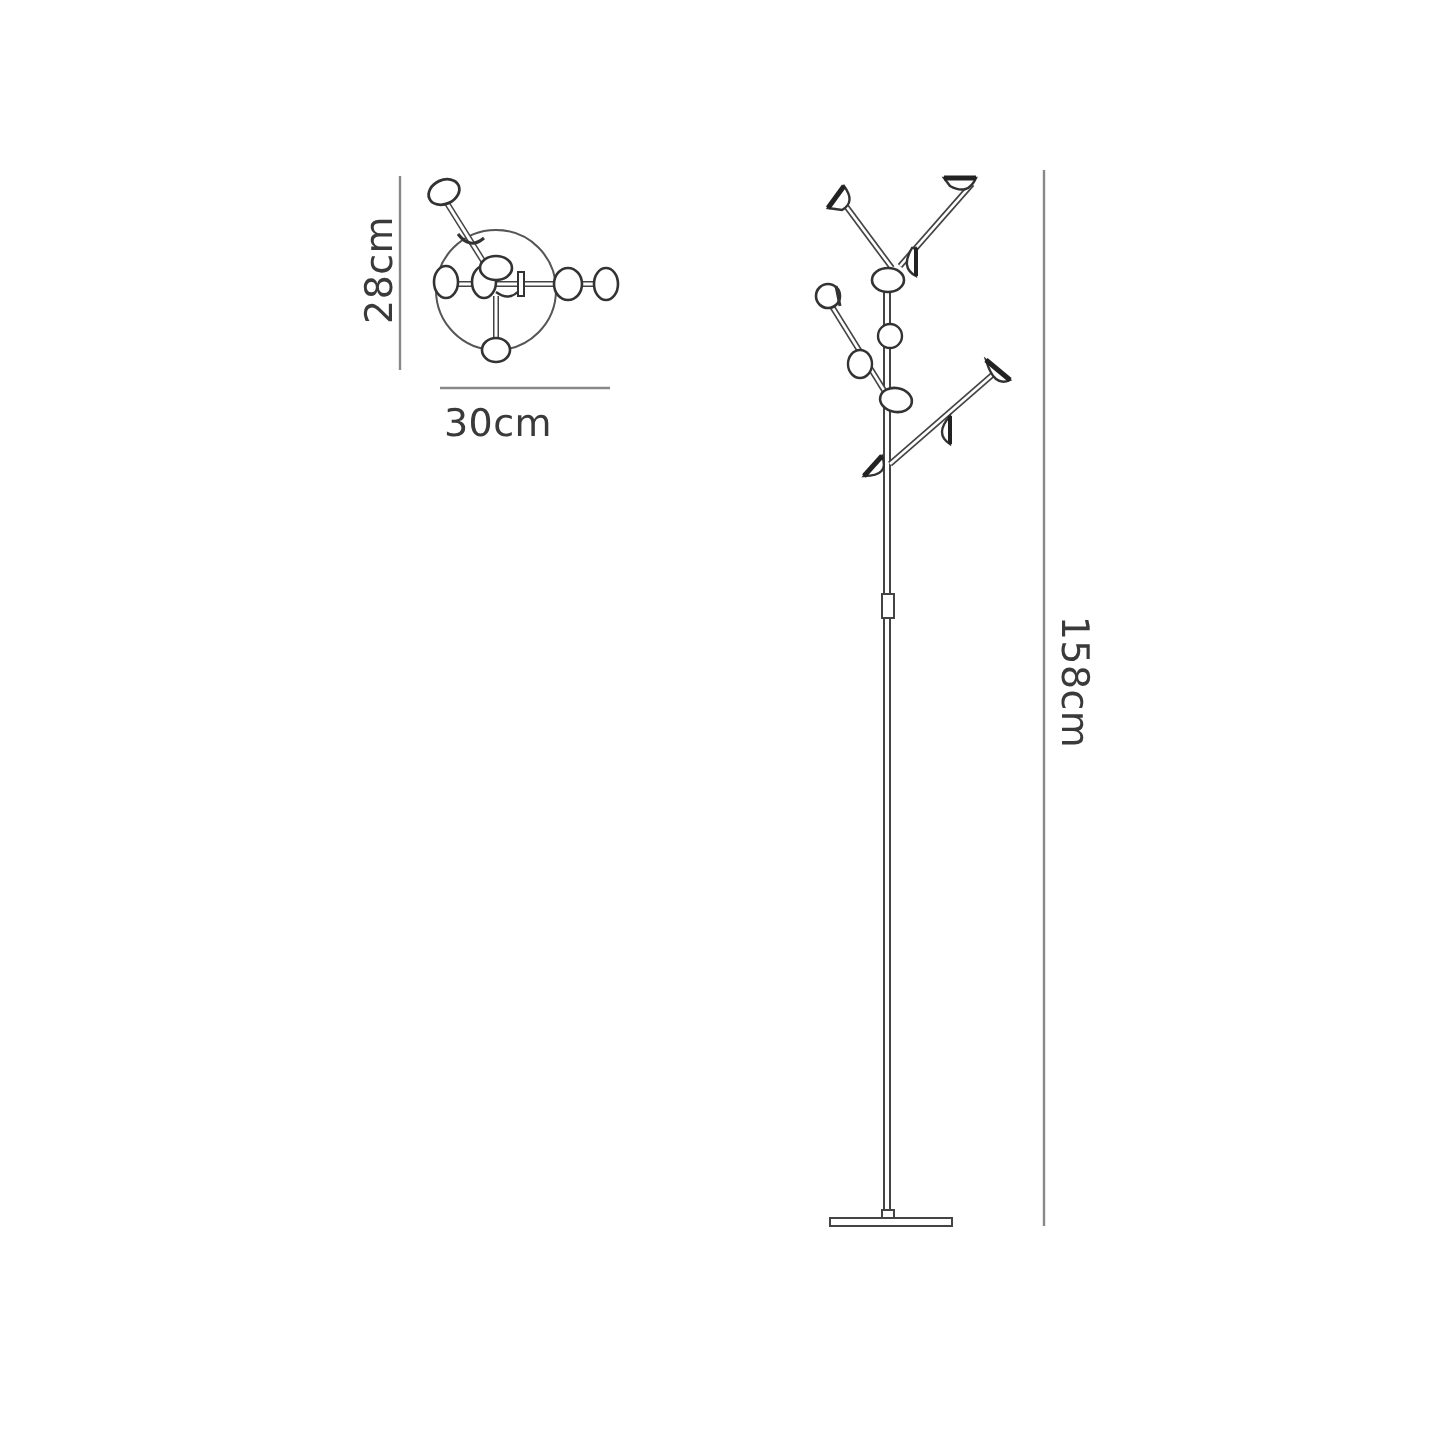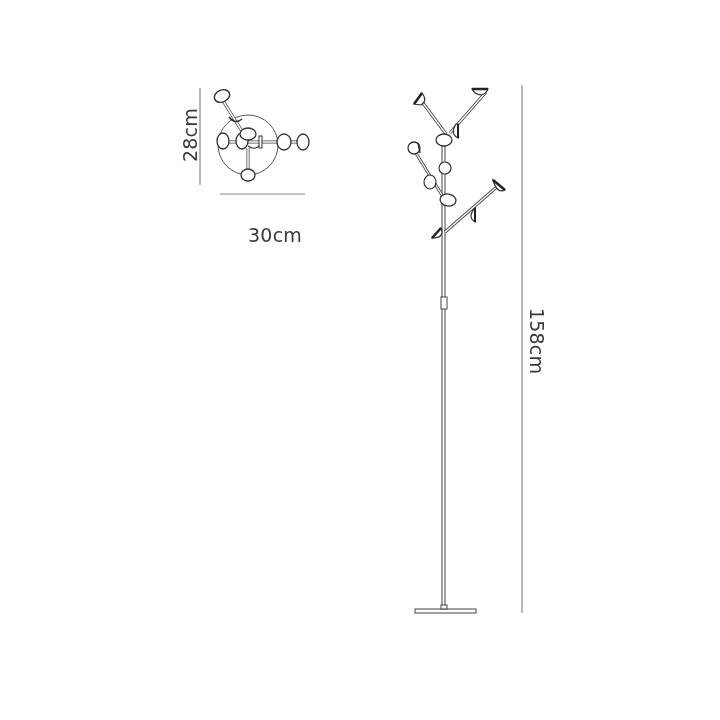--- a/index.html
+++ b/index.html
@@ -1,21 +1,21 @@
 <!DOCTYPE html>
 <html><head>
 <meta charset="utf-8">
 <style>
   html, body { margin: 0; padding: 0; background: #ffffff; }
   body { width: 720px; height: 720px; position: relative; overflow: hidden;
          font-family: "DejaVu Sans", sans-serif; color: #333333; }
   .canvas { position: absolute; left: 0; top: 0; width: 720px; height: 720px; }
   .label { position: absolute; font-size: 19px; color: #3a3a3a; white-space: nowrap; letter-spacing: 0.2px; }
   .label-28 { left: 160px; top: 124px; transform: rotate(-90deg); transform-origin: center center; width: 60px; text-align: center; }
-  .label-30 { left: 222px; top: 201px; width: 80px; text-align: right; margin-top: 23px; }
+  .label-30 { left: 222px; top: 201px; width: 80px; text-align: left; }
   .label-158 { left: 502px; top: 330px; transform: rotate(90deg); transform-origin: center center; width: 70px; text-align: center; }
   svg { position: absolute; left: 0; top: 0; }
 </style>
 </head>
 <body>
 
 <div class="canvas">
 
   <svg width="720" height="720" viewBox="0 0 720 720">
 

